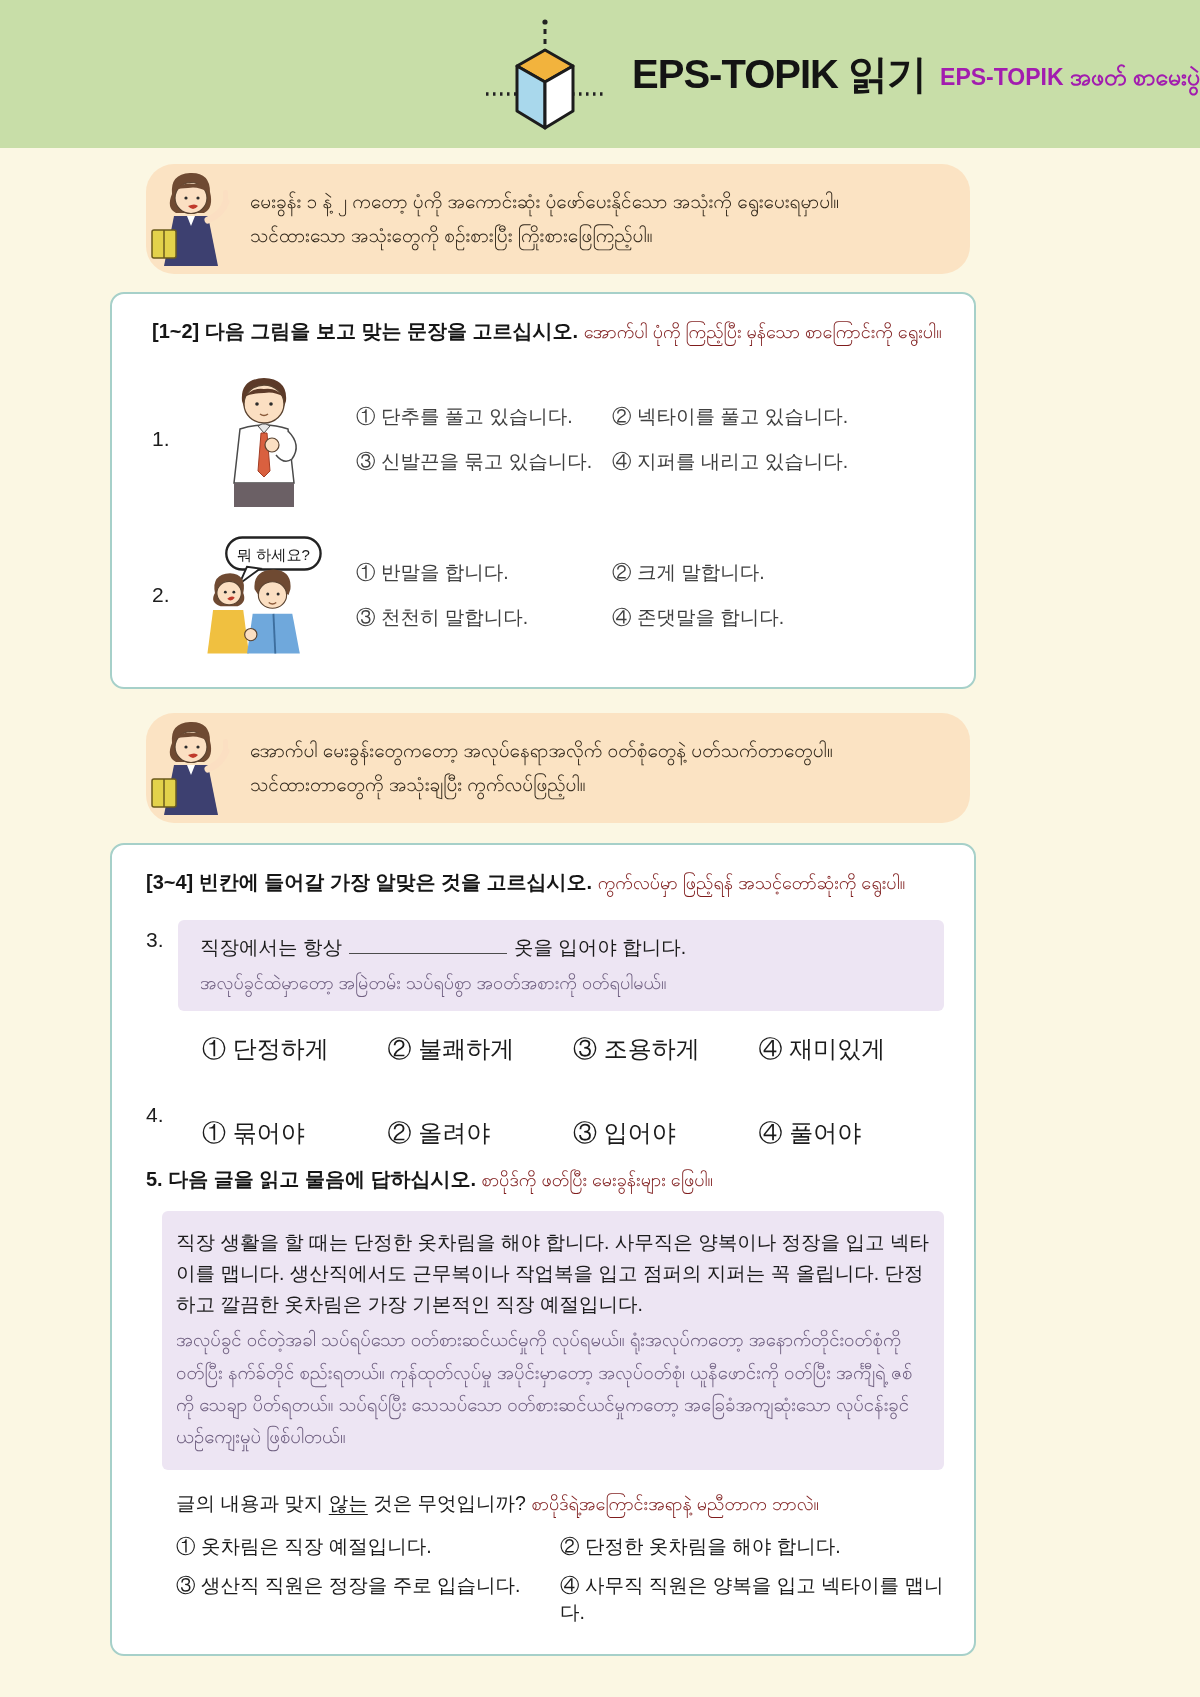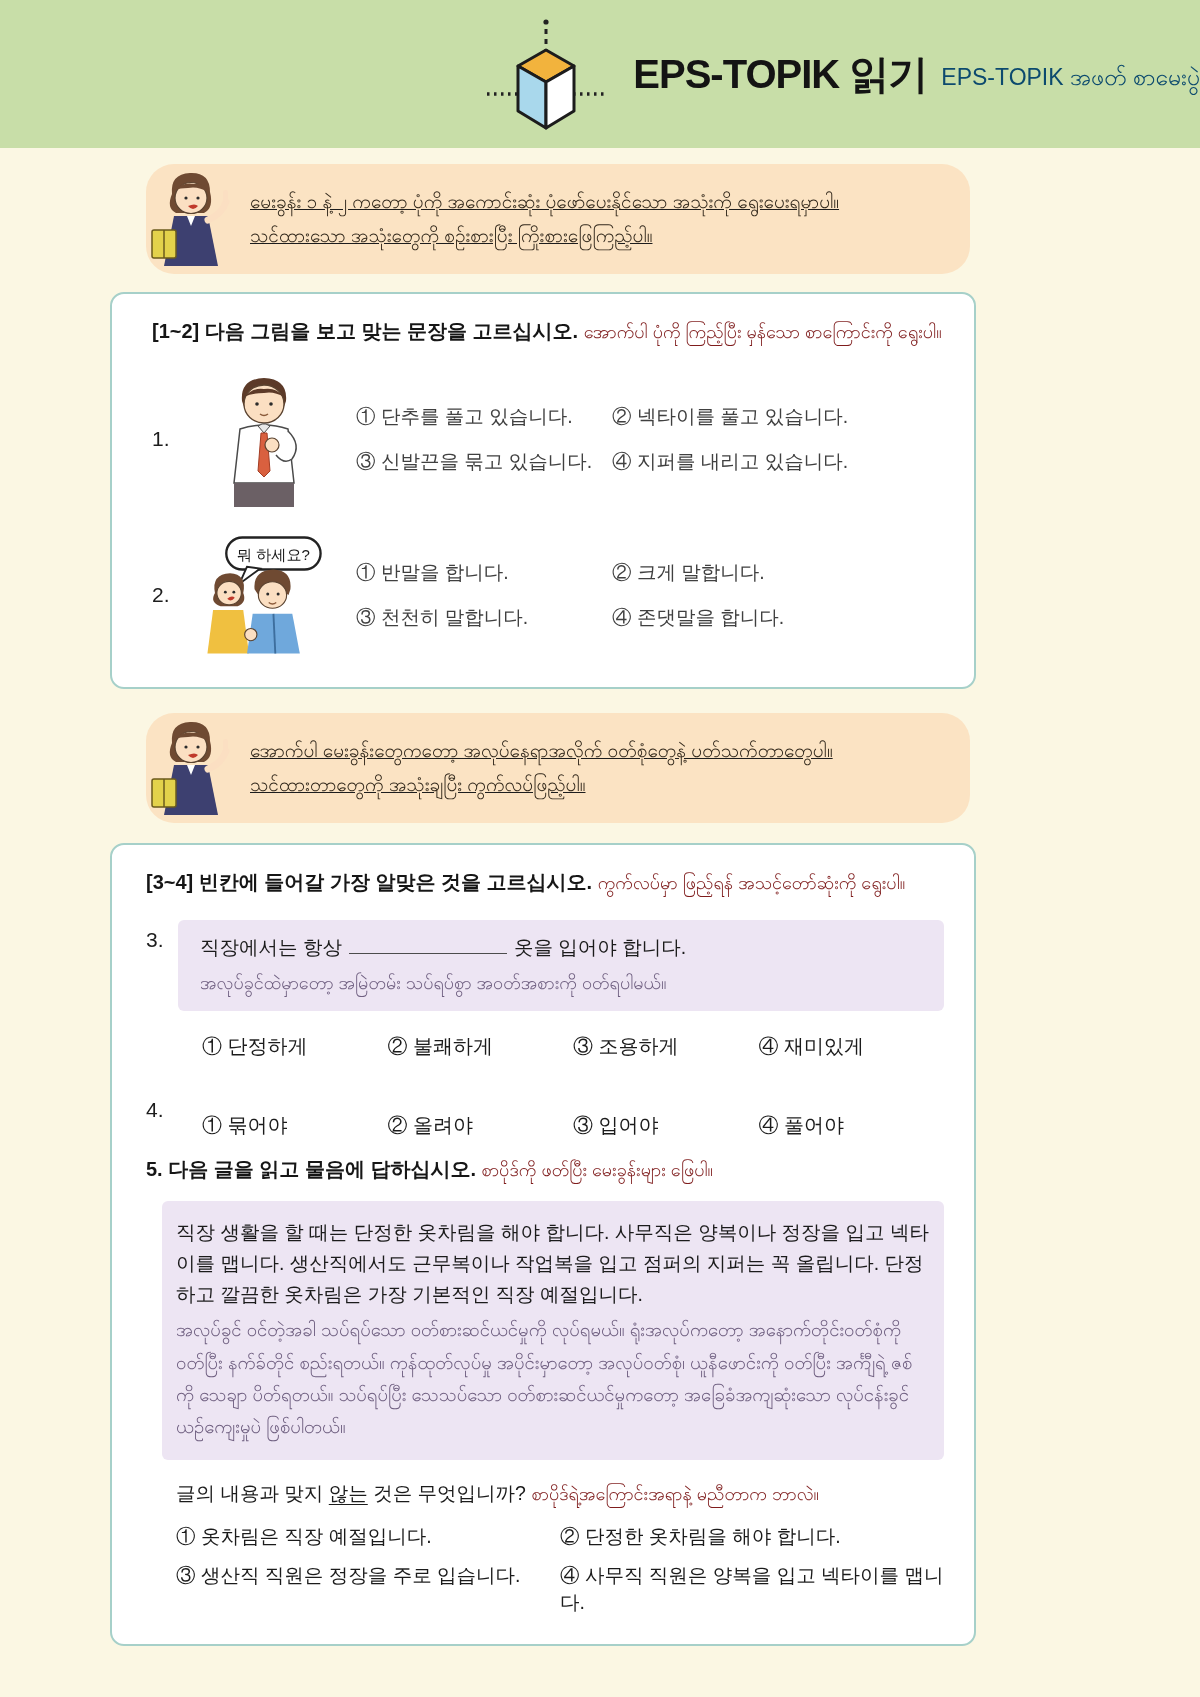--- a/index.html
+++ b/index.html
@@ -10,27 +10,27 @@
     font-family:"Liberation Sans", sans-serif;
     color:#1d1d1d;
   }
   
   .header {
     height:148px; background:#C8DEA8;
     display:flex; align-items:center; padding-left:60px;justify-content:flex-end;
   }
   .logo { width:122px; height:116px; flex:0 0 auto; }
   .title { font-size:40px; font-weight:bold; color:#141414; letter-spacing:-1px; margin-left:26px; }
-  .subtitle { font-size:23px; font-weight:normal; color:#0c4a6e; margin-left:14px; margin-top:10px; }
+  .subtitle { font-size:23px; font-weight:bold; color:#a21caf; margin-left:14px; margin-top:10px; }
 
   
   .callout {
     position:relative; width:824px; margin:16px 0 0 146px;
     background:#FBE3C3; border-radius:28px;
-    padding:18px 26px 18px 104px; min-height:98px;text-decoration:underline;
+    padding:18px 26px 18px 104px; min-height:98px;
   }
   .callout .teacher { position:absolute; left:-4px; top:4px; }
   .callout p { margin:5px 0; font-size:19px; line-height:1.55; color:#33291C; }
 
   
   .qbox {
     width:866px; margin:18px 0 0 110px;
     background:#FFFFFF; border:2px solid #A6D0C9; border-radius:14px;
     padding:24px 30px 28px 40px;
   }
@@ -51,21 +51,21 @@
   .fill-num { width:32px; font-size:21px; padding-top:8px; }
   .fill-body { flex:1; }
   .purple {
     background:#EDE5F3; border-radius:6px; padding:14px 22px;
     font-size:19.5px; color:#1b1b1b;
   }
   .purple .my { margin-top:9px; color:#6F5F80; font-size:18px; line-height:1.5; }
   .blank { display:inline-block; width:158px; height:18px; border-bottom:1.6px solid #4c4c4c; margin:0 7px; vertical-align:baseline; }
   .opt-row4 {
     display:grid; grid-template-columns:1fr 1fr 1fr 1fr;
-    margin-top:22px; padding-left:24px; font-size:20px; color:#1b1b1b;
+    margin-top:22px; padding-left:24px; font-size:24px; color:#1b1b1b;
   }
   .q5-header { margin-top:17px; font-size:20px; font-weight:600; color:#161616; }
   .passage { background:#EDE5F3; border-radius:6px; padding:16px 14px; margin-top:16px; margin-left:16px; }
   .passage .ko { font-size:19.5px; line-height:1.6; color:#1b1b1b; margin:0; }
   .passage .my { font-size:18.5px; line-height:1.75; color:#6F5F80; margin:4px 0 0 0; }
   .q5-question { margin-top:20px; padding-left:30px; font-size:19.5px; color:#1b1b1b; }
   .q5-question .underline { text-decoration:underline; text-underline-offset:4px; }
   .q5-opts {
     display:grid; grid-template-columns:1fr 1fr; row-gap:12px;
     margin-top:14px; padding-left:30px; font-size:19.5px; color:#1b1b1b;

